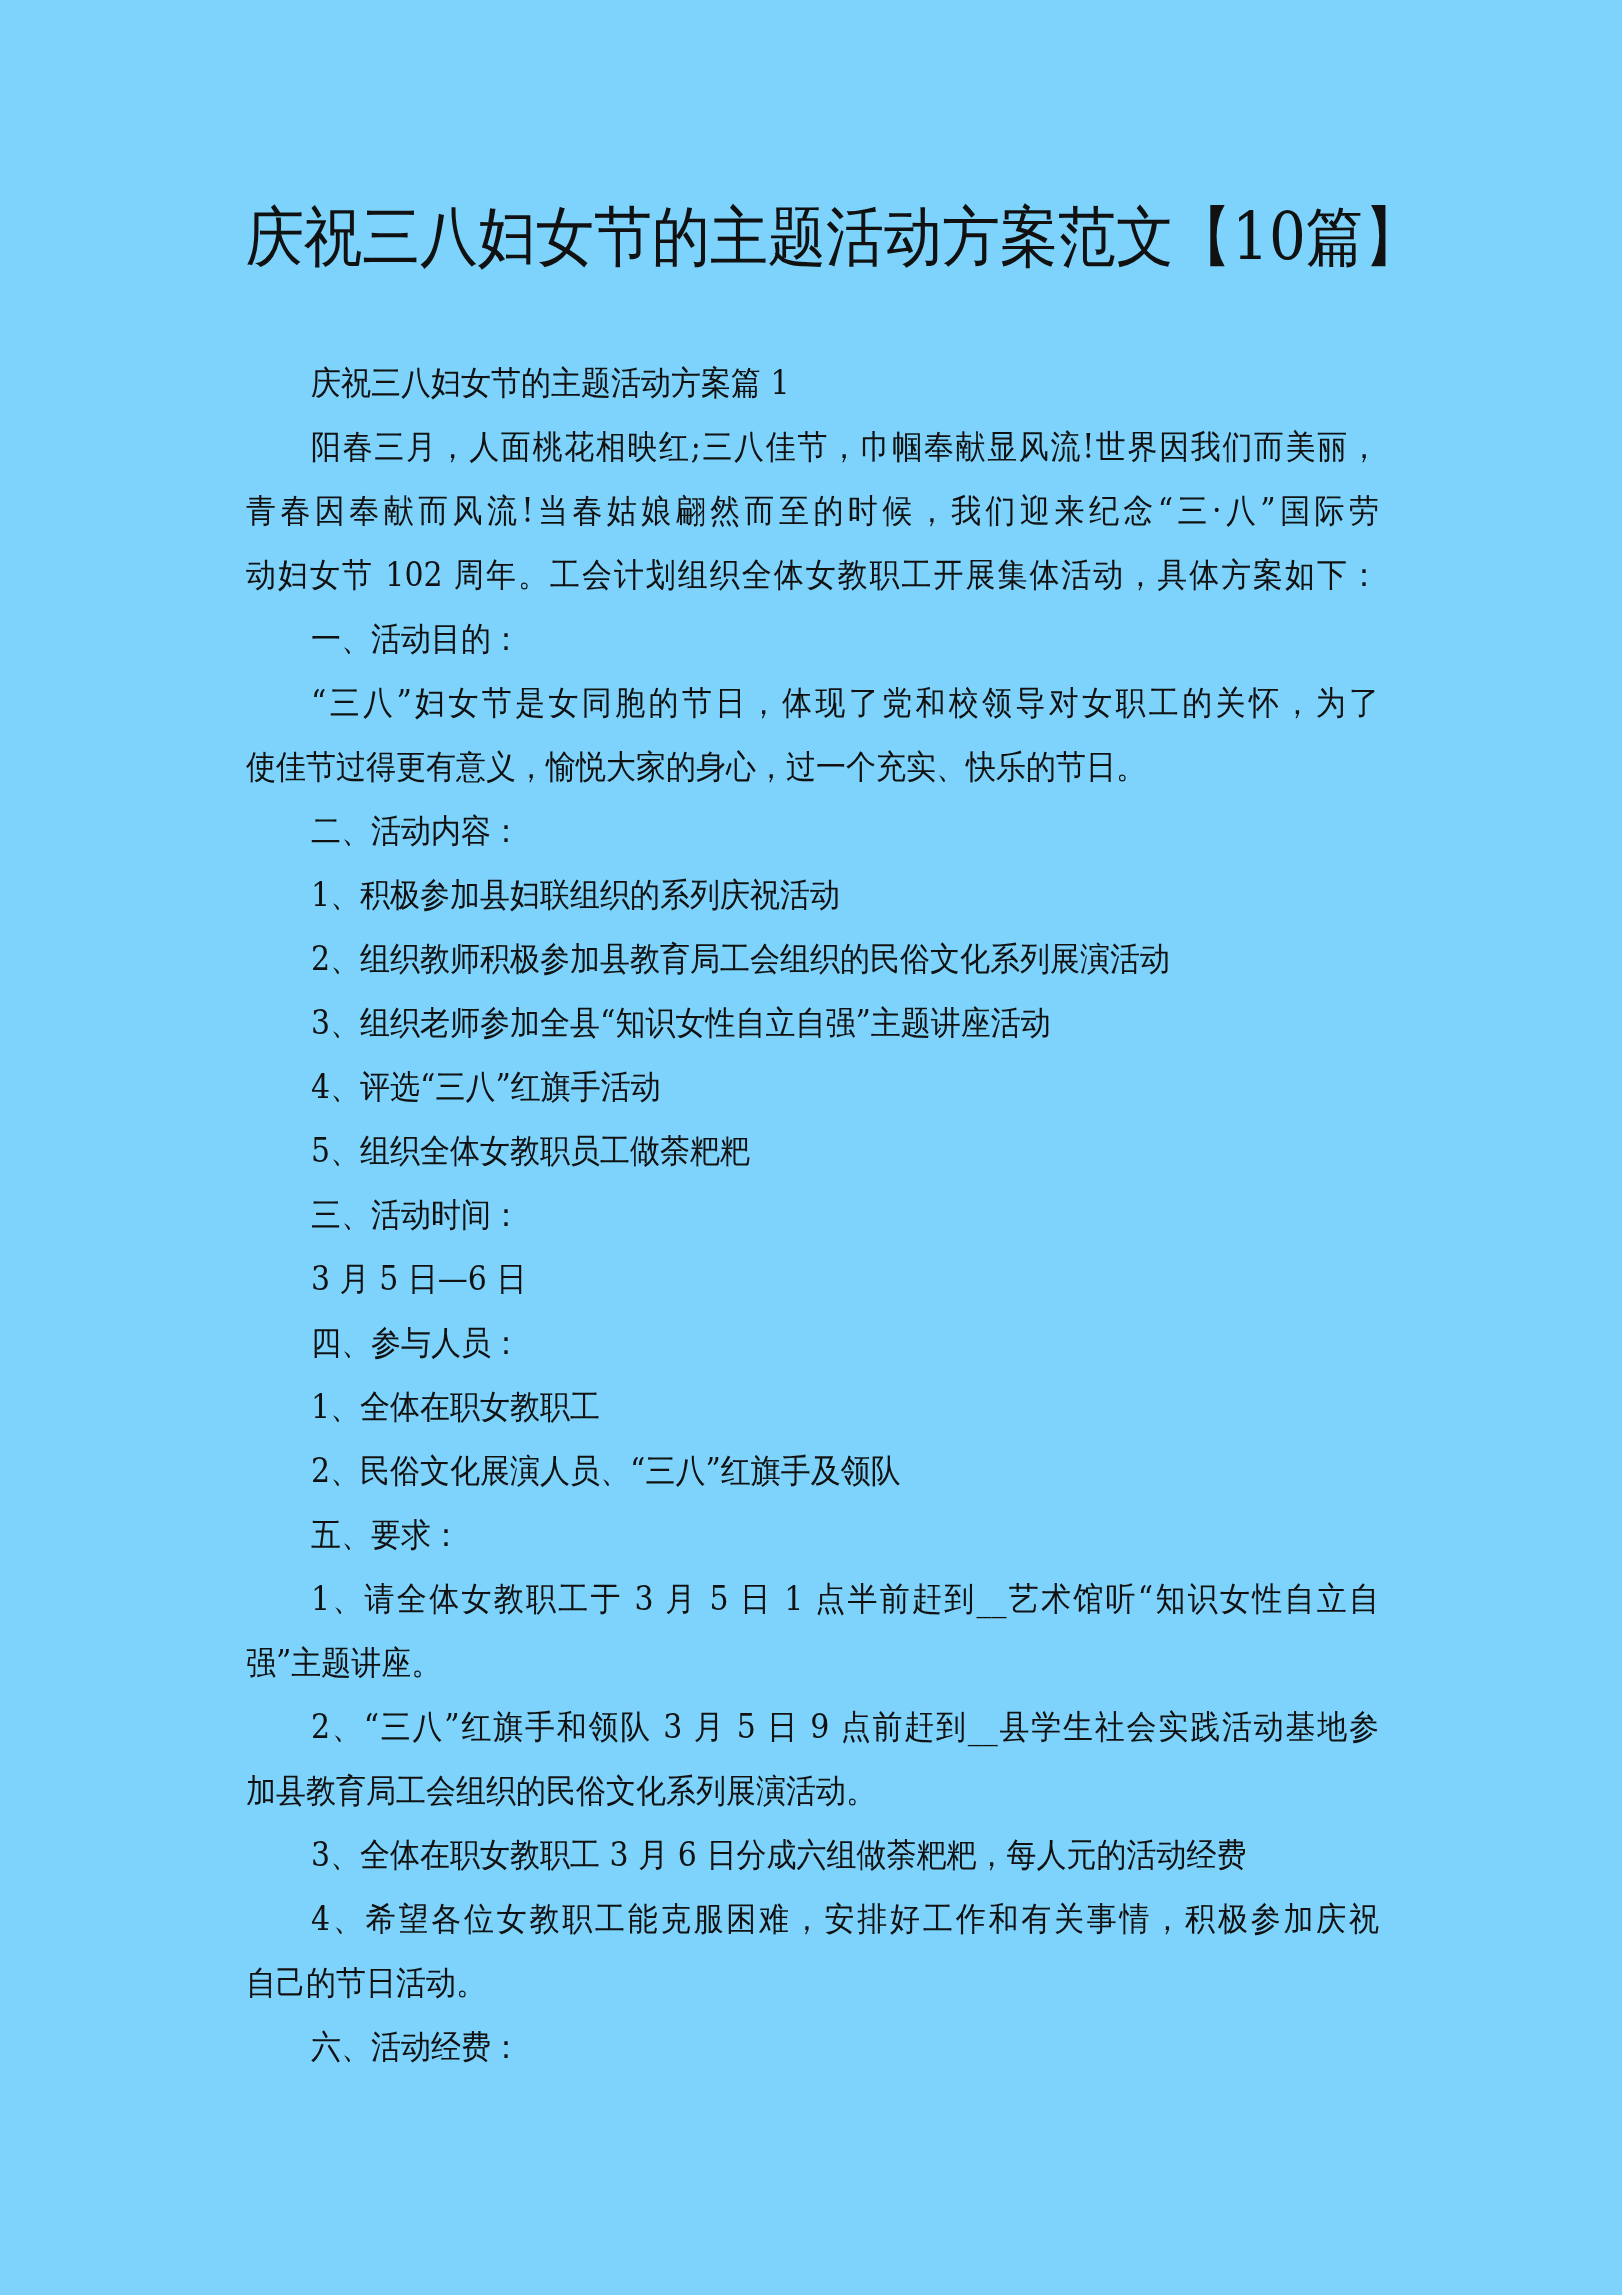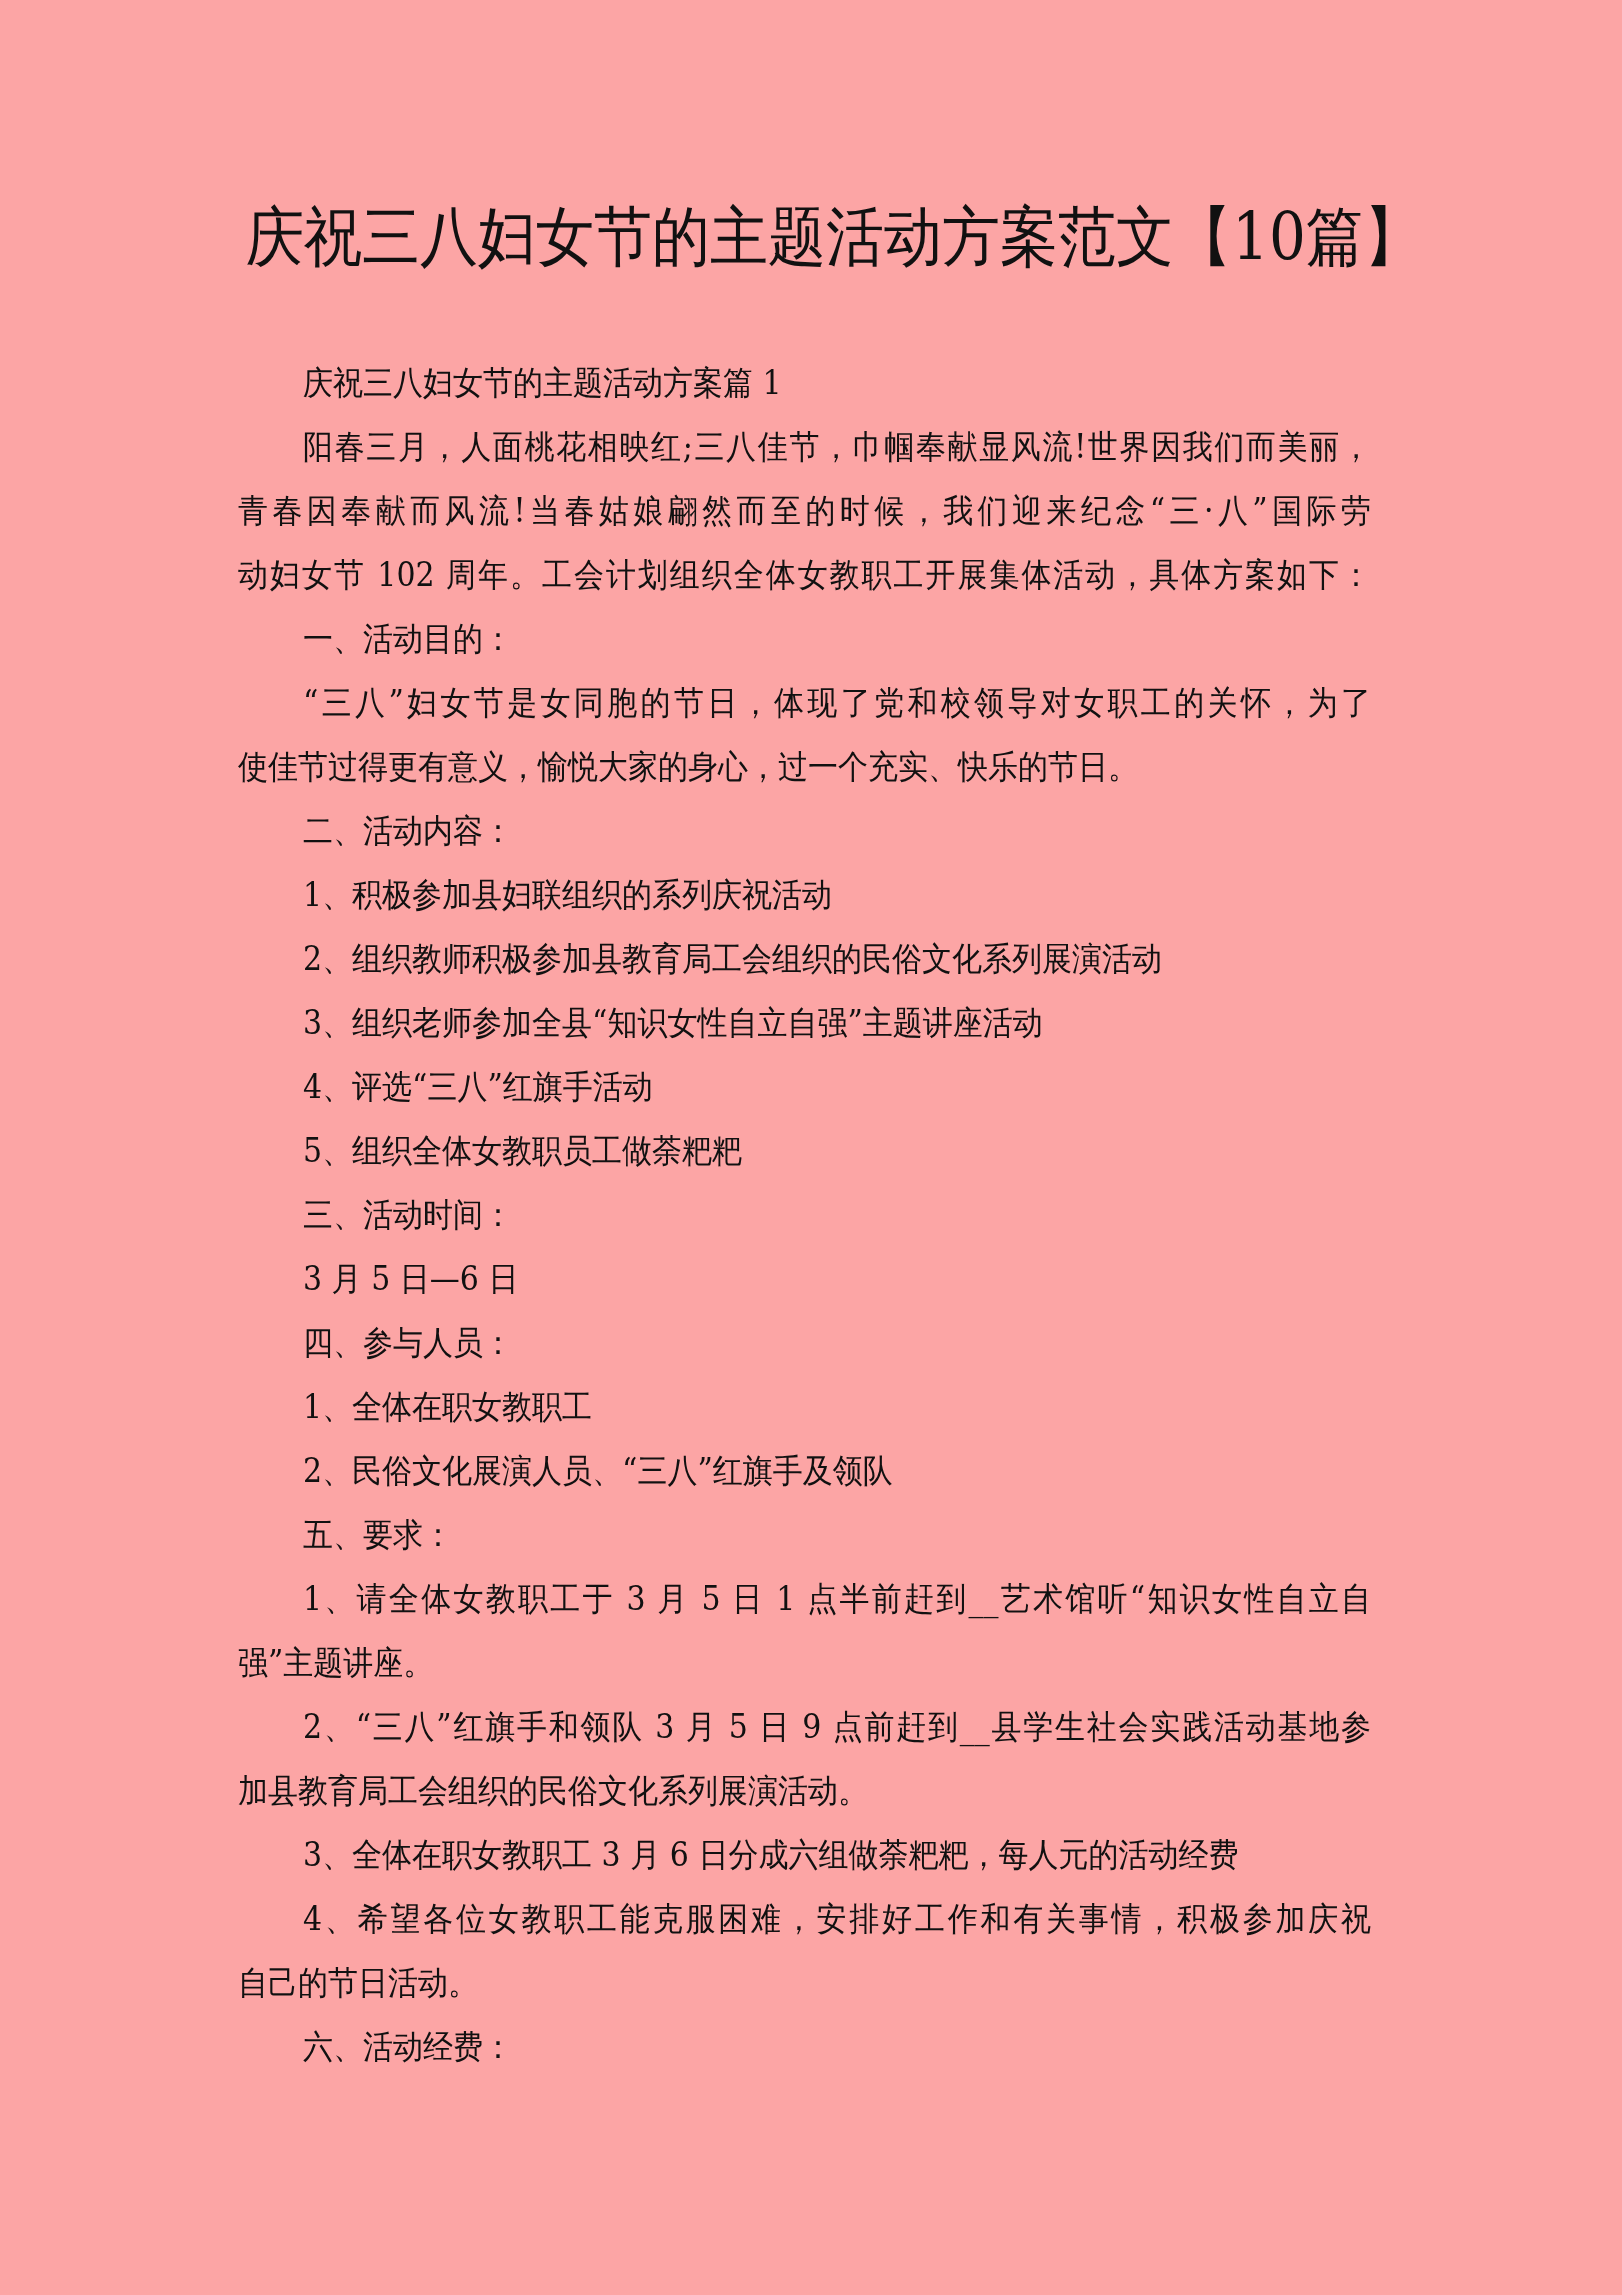--- a/index.html
+++ b/index.html
@@ -13,37 +13,37 @@
     position: relative;
     overflow: hidden;
     font-family: "DejaVu Serif", "Liberation Serif", serif;
     color: #111111;
   }
   .page {
     position: absolute;
     left: 0; top: 0;
     width: 1623px;
     height: 2295px;
-    background: #fca5a5;
+    background: #7dd3fc;
   }
   .title {
     position: absolute;
     left: 246px;
     top: 196px;
     width: 1152px;
     font-size: 58px;
     line-height: 72px;
     white-space: nowrap;
     letter-spacing: 0px;
     transform: scaleY(1.12);
     transform-origin: left top;
   }
   .body {
     position: absolute;
-    left: 238px;
+    left: 246px;
     top: 351px;
     width: 1133px;
     font-size: 30px;
     line-height: 64px;
   }
   .line {
     display: block;
     height: 64px;
     white-space: nowrap;
     overflow: visible;

